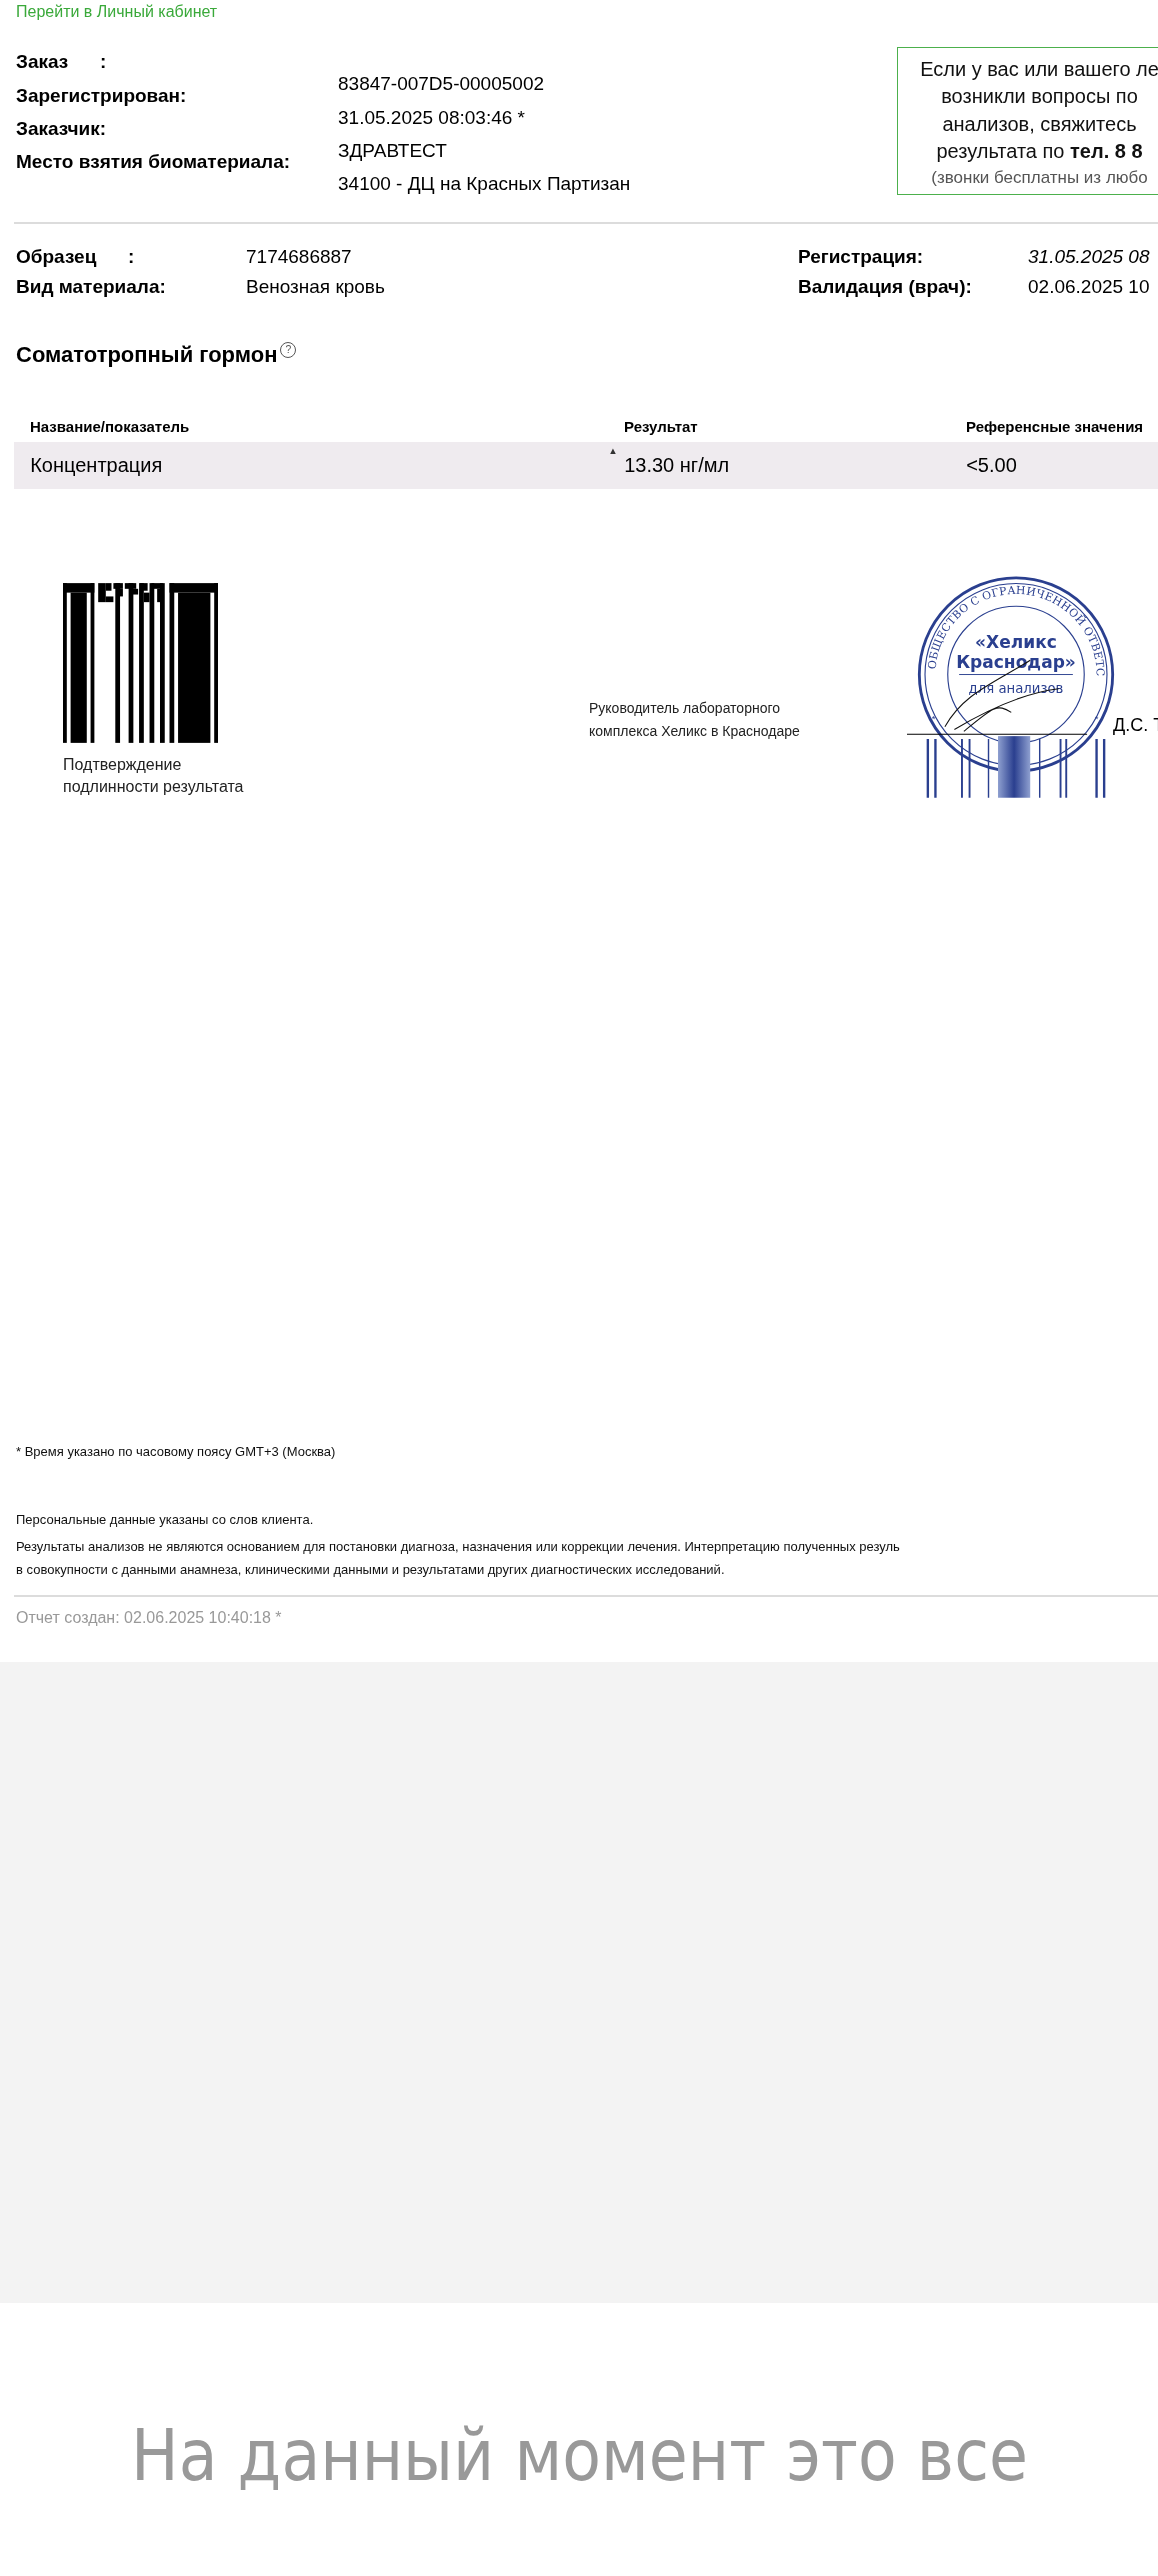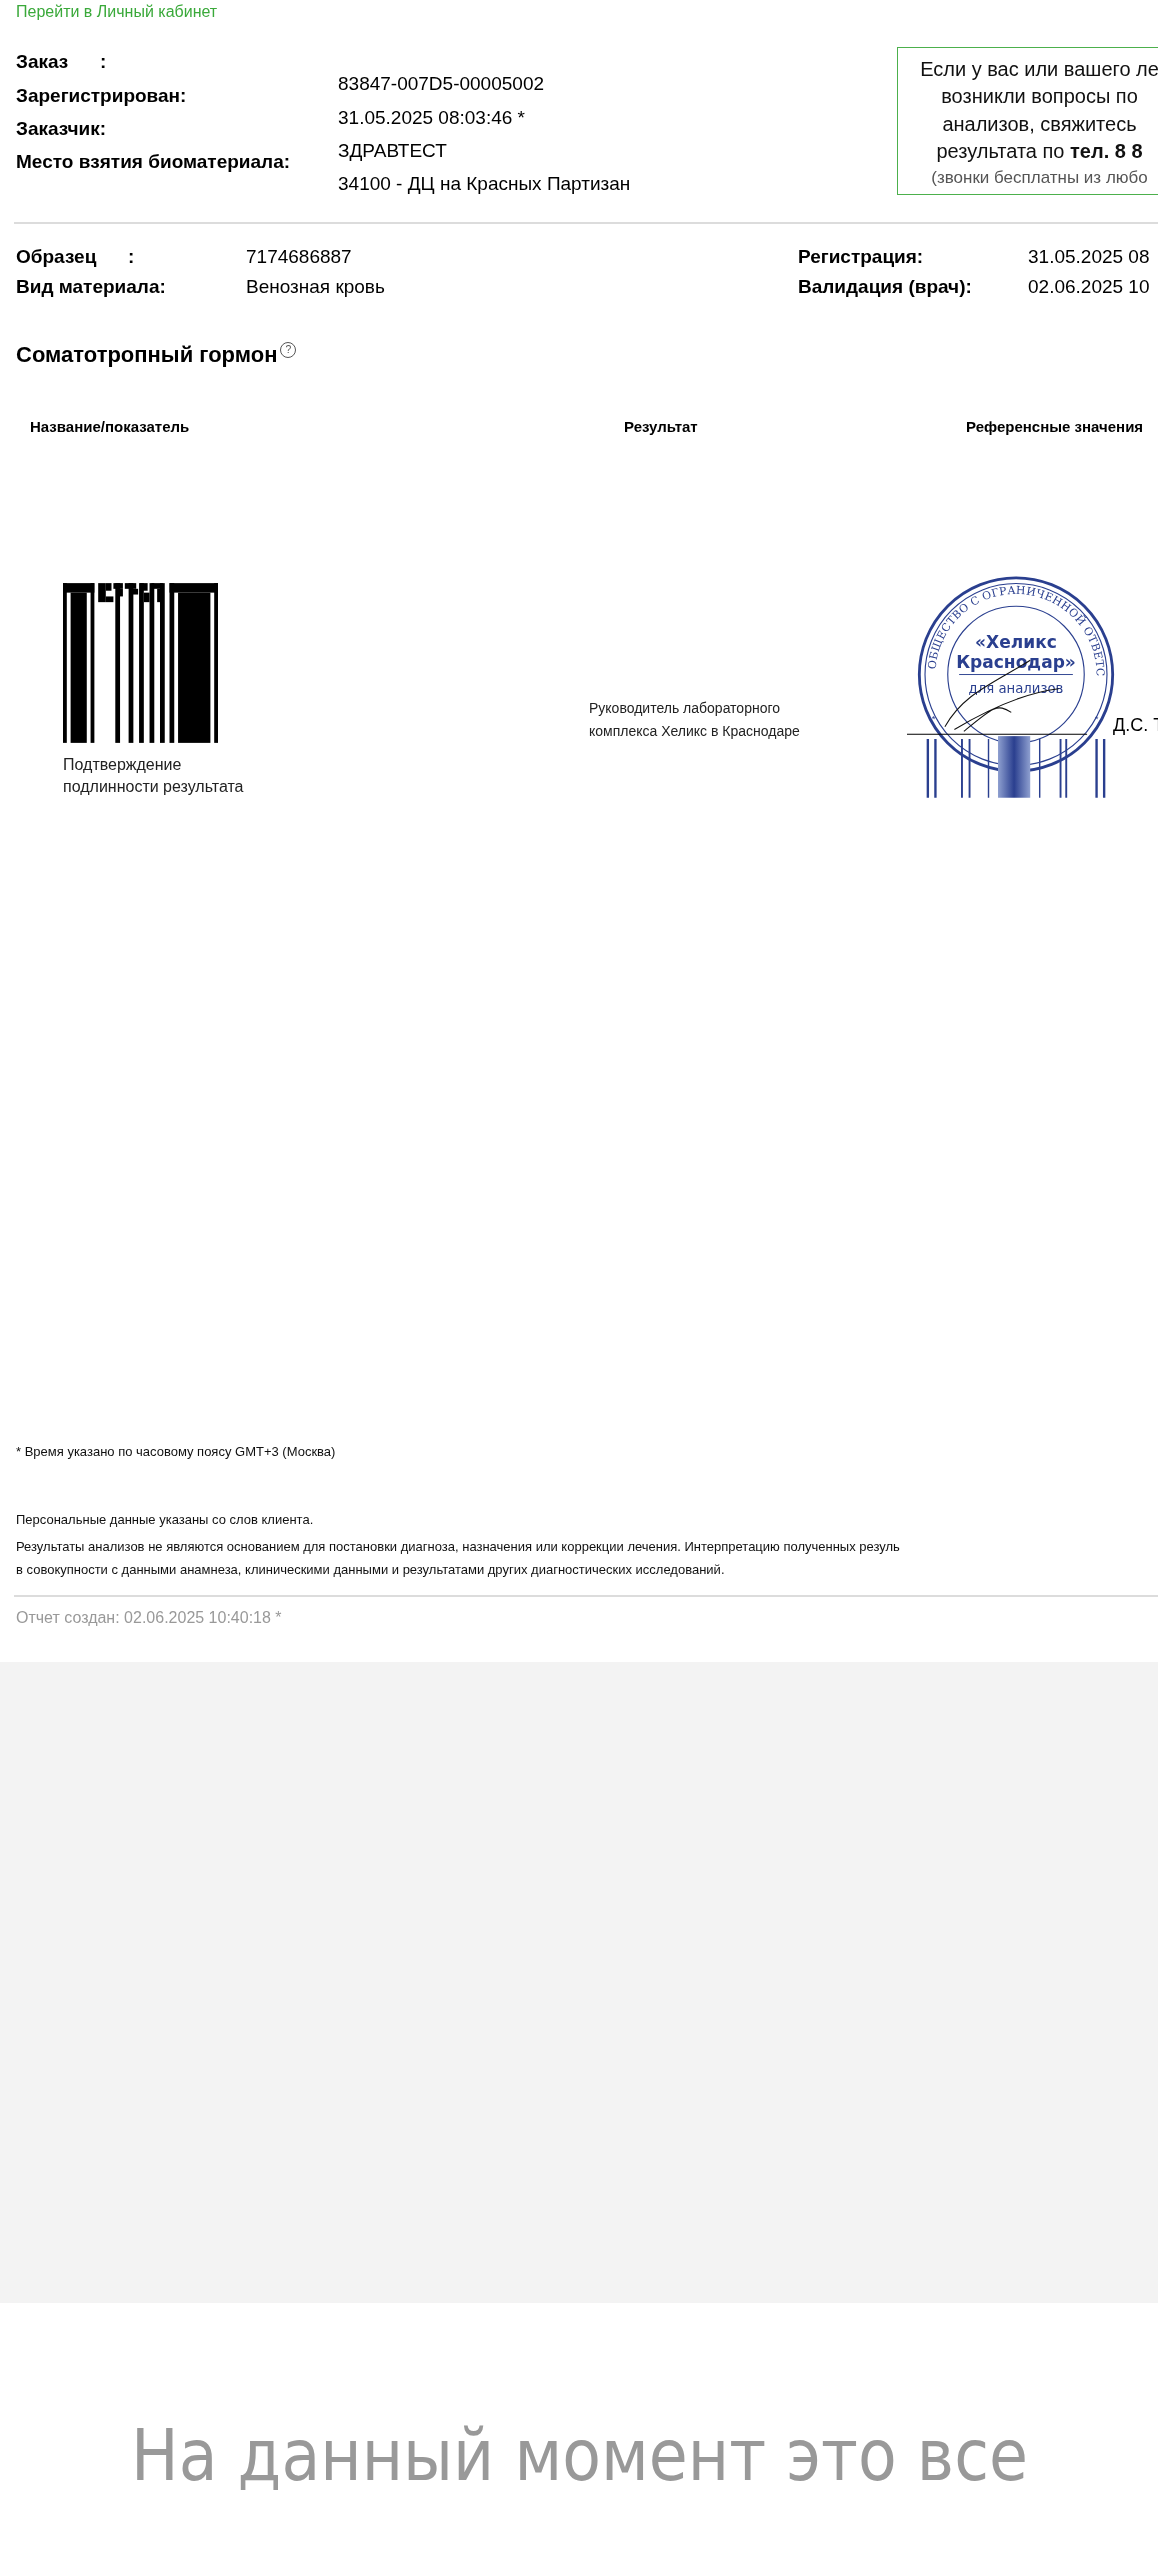--- a/index.html
+++ b/index.html
@@ -82,32 +82,38 @@
   </div>
 
   <div class="divider" style="top:222px;"></div>
 
   <div class="sample-row bold" style="left:16px; top:244px; white-space:pre;">Образец      :</div>
   <div class="sample-row" style="left:246px; top:244px;">7174686887</div>
   <div class="sample-row bold" style="left:16px; top:274px;">Вид материала:</div>
   <div class="sample-row" style="left:246px; top:274px;">Венозная кровь</div>
 
   <div class="sample-row bold" style="left:798px; top:244px;">Регистрация:</div>
-  <div class="sample-row" style="left:1028px; top:244px;">31.05.2025 08</div>
+  <div class="sample-row" style="left:1028px; top:244px;font-style:italic;">31.05.2025 08</div>
   <div class="sample-row bold" style="left:798px; top:274px;">Валидация (врач):</div>
   <div class="sample-row" style="left:1028px; top:274px;">02.06.2025 10</div>
 
   <div class="test-title">
     <span>Соматотропный гормон</span><span class="help-circle">?</span>
   </div>
 
   <div class="th" style="left:30px;">Название/показатель</div>
   <div class="th" style="left:624px;">Результат</div>
   <div class="th" style="left:966px;">Референсные значения</div>
 
+  <div class="result-row">
+    <span class="td" style="left:16px;">Концентрация</span>
+    <span class="flag-mark">▲</span>
+    <span class="td" style="left:610px;">13.30 нг/мл</span>
+    <span class="td" style="left:952px;">&lt;5.00</span>
+  </div>
 
   <svg class="barcode" viewBox="0 0 163 168">
     <rect x="0" y="0" width="163" height="168" fill="#fff"></rect>
 
     <rect x="0" y="0" width="33" height="10" fill="#000"></rect>
     <rect x="0" y="0" width="4" height="168" fill="#000"></rect>
     <rect x="29" y="0" width="4" height="168" fill="#000"></rect>
     <rect x="8" y="10" width="17" height="158" fill="#000"></rect>
 
     <rect x="37" y="0" width="8" height="20" fill="#000"></rect>

